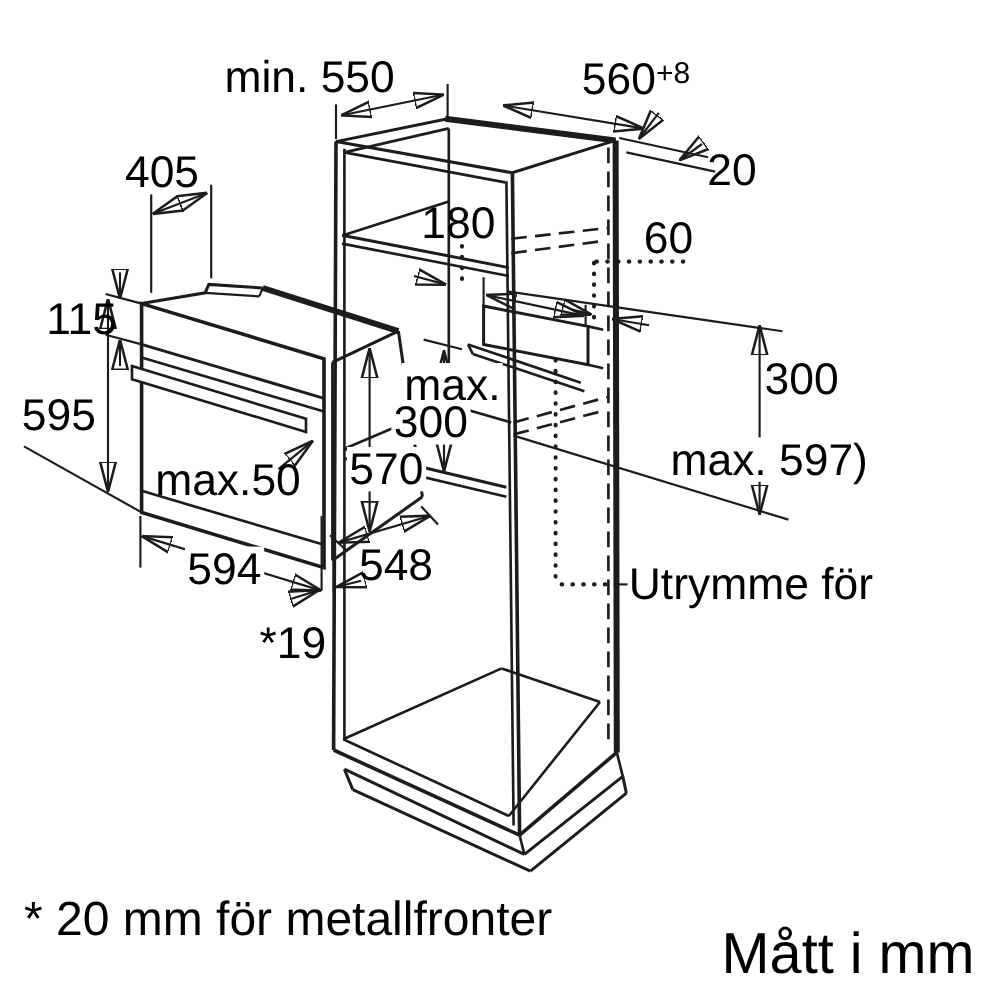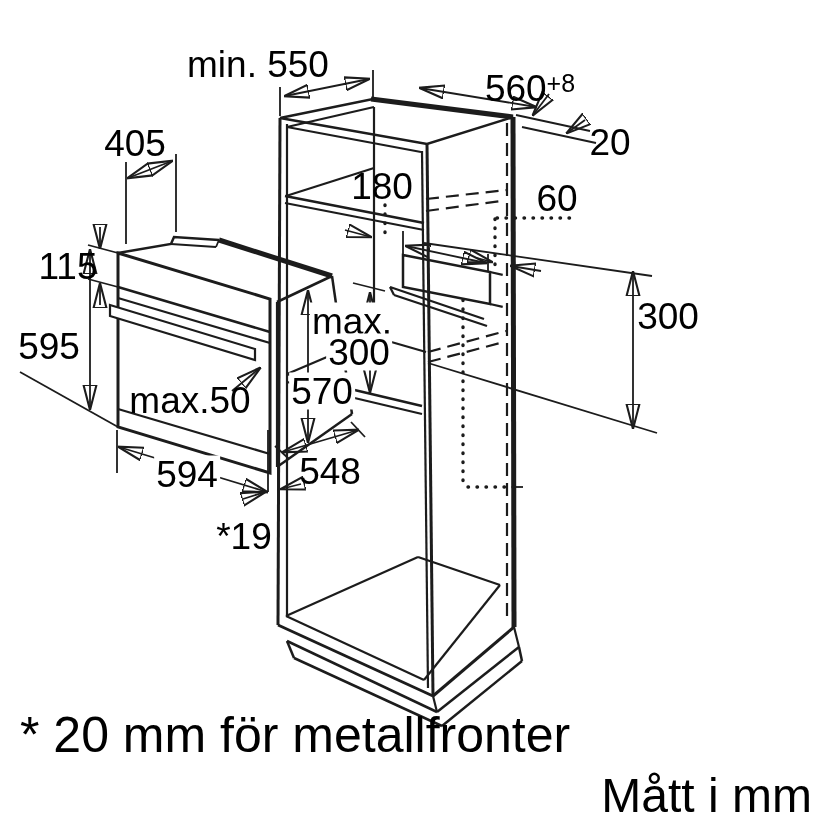--- a/index.html
+++ b/index.html
@@ -185,33 +185,35 @@
       <line class="w1" x1="477" y1="258" x2="492" y2="262" marker-end="url(#ah)"></line>
       <line class="w1" x1="541" y1="271" x2="511" y2="266" marker-end="url(#ah)"></line>
 
       <line class="w1" x1="424" y1="243" x2="652" y2="276"></line>
       <line class="w1" x1="428" y1="363" x2="657" y2="433"></line>
       <line class="w1" x1="633" y1="272" x2="633" y2="428" marker-start="url(#ah)" marker-end="url(#ah)"></line>
     </g>
   </svg>
 
   <div class="lbl" style="left:258px;top:64px">min. 550</div>
-  <div class="lbl" style="left:530px;top:88px"><span>560</span><span class="sup">+8</span></div>
+  <div class="lbl" style="left:530px;top:66px"><span>560</span><span class="sup">+8</span></div>
   <div class="lbl" style="left:610px;top:142px">20</div>
   <div class="lbl" style="left:135px;top:143px">405</div>
   <div class="lbl" style="left:382px;top:186px">180</div>
   <div class="lbl" style="left:557px;top:198px">60</div>
   <div class="lbl" style="left:68px;top:266px">115</div>
   <div class="lbl" style="left:49px;top:346px">595</div>
-  <div class="lbl mask" style="left:352px;top:321px">max.</div>
+  <div class="lbl mask" style="left:377px;top:321px">max.</div>
   <div class="lbl mask" style="left:359px;top:352px">300</div>
   <div class="lbl mask" style="left:322px;top:391px">570</div>
   <div class="lbl" style="left:190px;top:400px">max.50</div>
   <div class="lbl mask" style="left:668px;top:316px">300</div>
+  <div class="lbl mask" style="left:641px;top:383px">max. 597)</div>
   <div class="lbl mask" style="left:187px;top:474px">594</div>
   <div class="lbl" style="left:330px;top:471px">548</div>
   <div class="lbl" style="left:244px;top:536px">*19</div>
 
-
-  <div class="lbl left" style="left:20px;top:735px;font-size:50px">* 20 mm för metallfronter</div>
+  <div class="lbl left" style="left:524px;top:487px">Utrymme för</div>
+
+  <div class="lbl left" style="left:20px;top:766px;font-size:40px">* 20 mm för metallfronter</div>
   <div class="lbl right" style="left:812px;top:796px;font-size:48px">Mått i mm</div>
 
 </div>
 
 </body></html>

